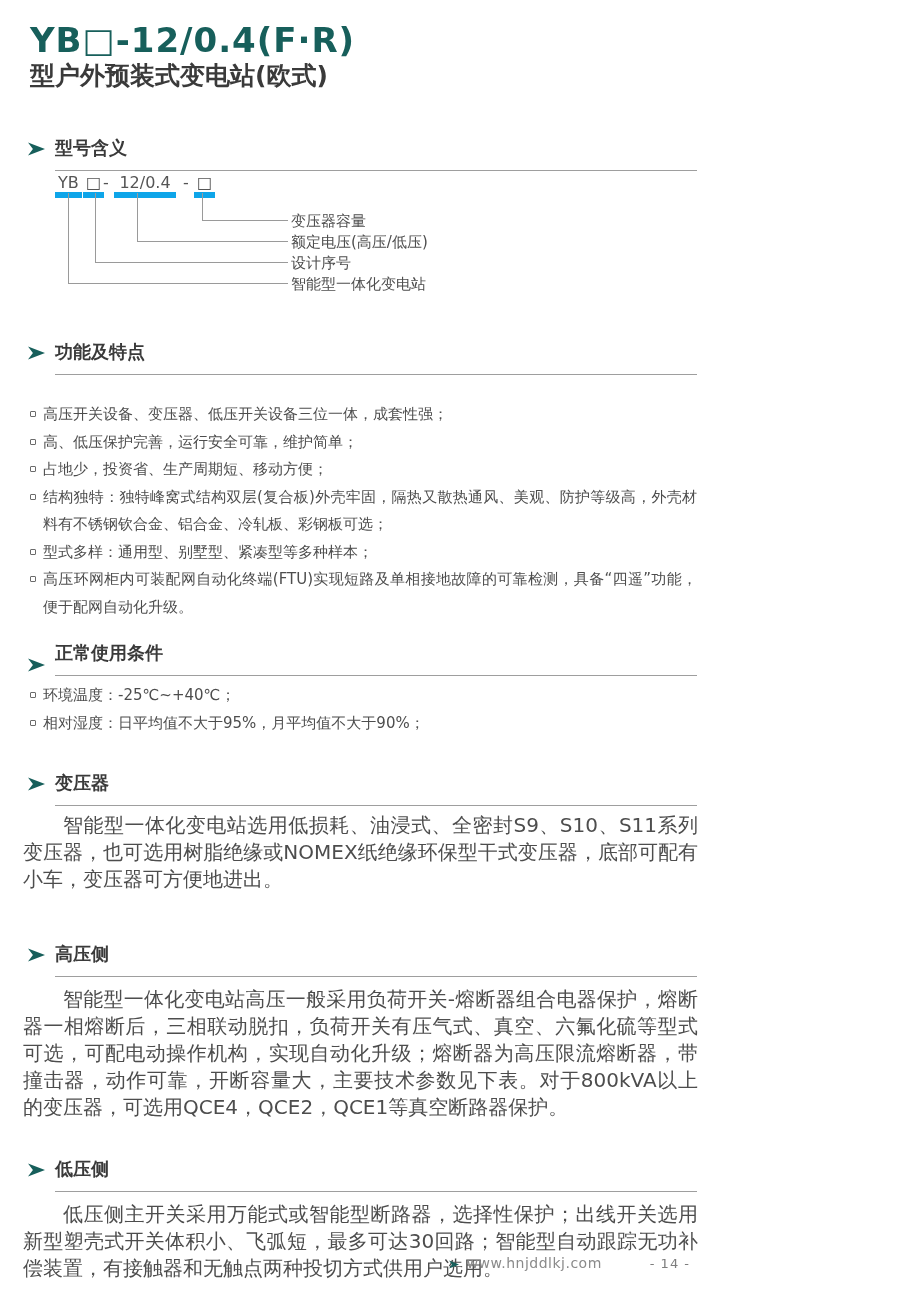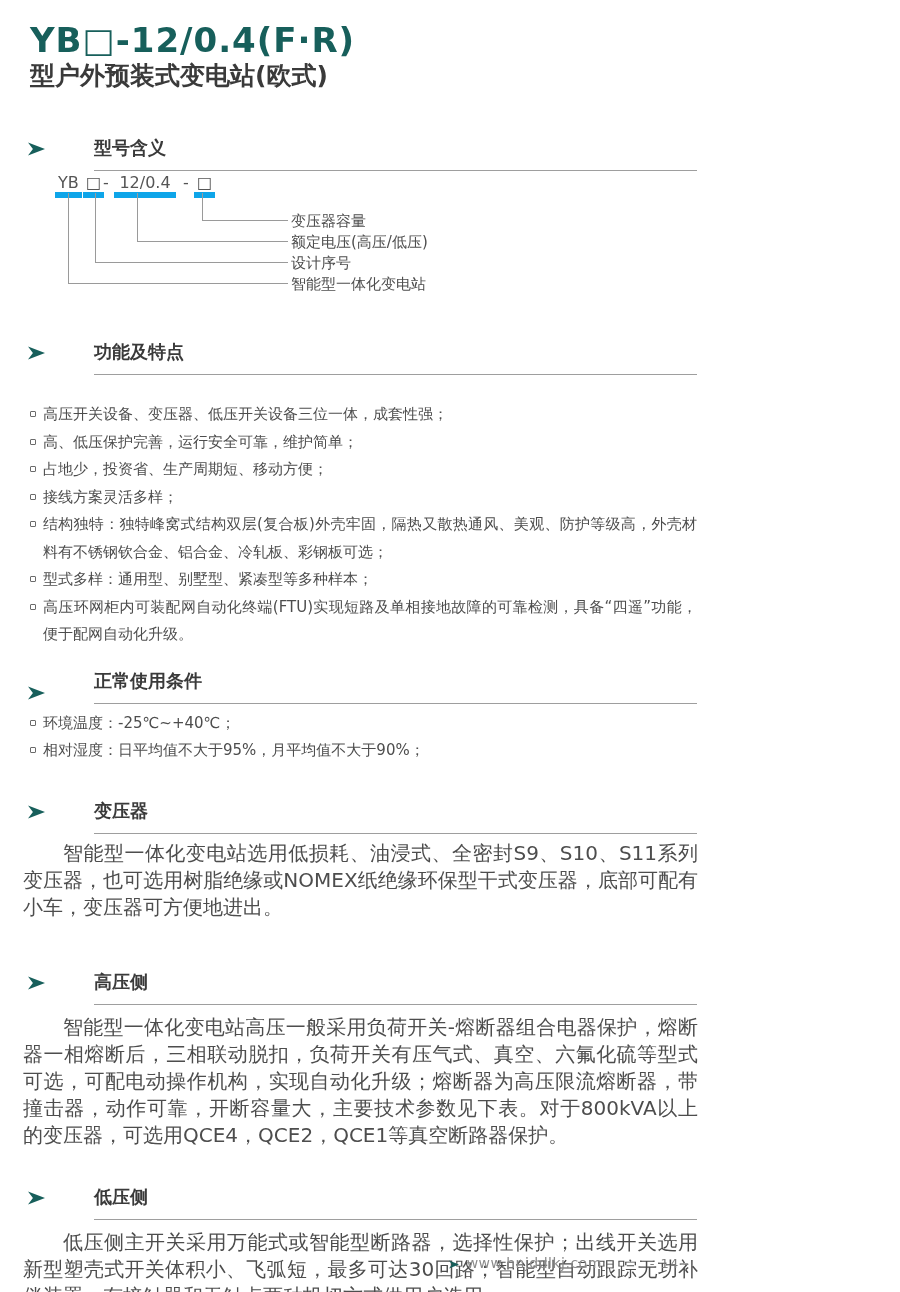--- a/index.html
+++ b/index.html
@@ -21,21 +21,21 @@
   }
   .doc-subtitle {
     margin:0 0 0 30px;
     font-size:25px; line-height:32px;
     font-weight:bold;
     color:#3a3a3a;
   }
   
   .sec-h {
     display:flex; align-items:flex-start;
-    margin-left:28px; margin-right:15px;gap:39px;
+    margin-left:28px; margin-right:15px;
   }
   .sec-arrow { flex:0 0 auto; margin-top:5px; margin-right:10px; }
   .sec-h-text {
     flex:1 1 auto;
     border-bottom:1px solid #9e9e9e;
     padding-bottom:9px;
     line-height:24px;
   }
   .sec-title { font-size:18px; font-weight:bold; color:#3a3a3a; }
   
@@ -143,24 +143,20 @@
     <li>
         <span class="bullet-sq"></span>
         <span class="btxt">高、低压保护完善，运行安全可靠，维护简单；</span>
       </li>
     <li>
         <span class="bullet-sq"></span>
         <span class="btxt">占地少，投资省、生产周期短、移动方便；</span>
       </li>
     <li>
         <span class="bullet-sq"></span>
-        <span class="btxt">接线方案灵活多样；</span>
-      </li>
-    <li>
-        <span class="bullet-sq"></span>
         <span class="btxt">结构独特：独特峰窝式结构双层(复合板)外壳牢固，隔热又散热通风、美观、防护等级高，外壳材料有不锈钢钦合金、铝合金、冷轧板、彩钢板可选；</span>
       </li>
     <li>
         <span class="bullet-sq"></span>
         <span class="btxt">型式多样：通用型、别墅型、紧凑型等多种样本；</span>
       </li>
     <li>
         <span class="bullet-sq"></span>
         <span class="btxt">高压环网柜内可装配网自动化终端(FTU)实现短路及单相接地故障的可靠检测，具备“四遥”功能，便于配网自动化升级。</span>
       </li>

